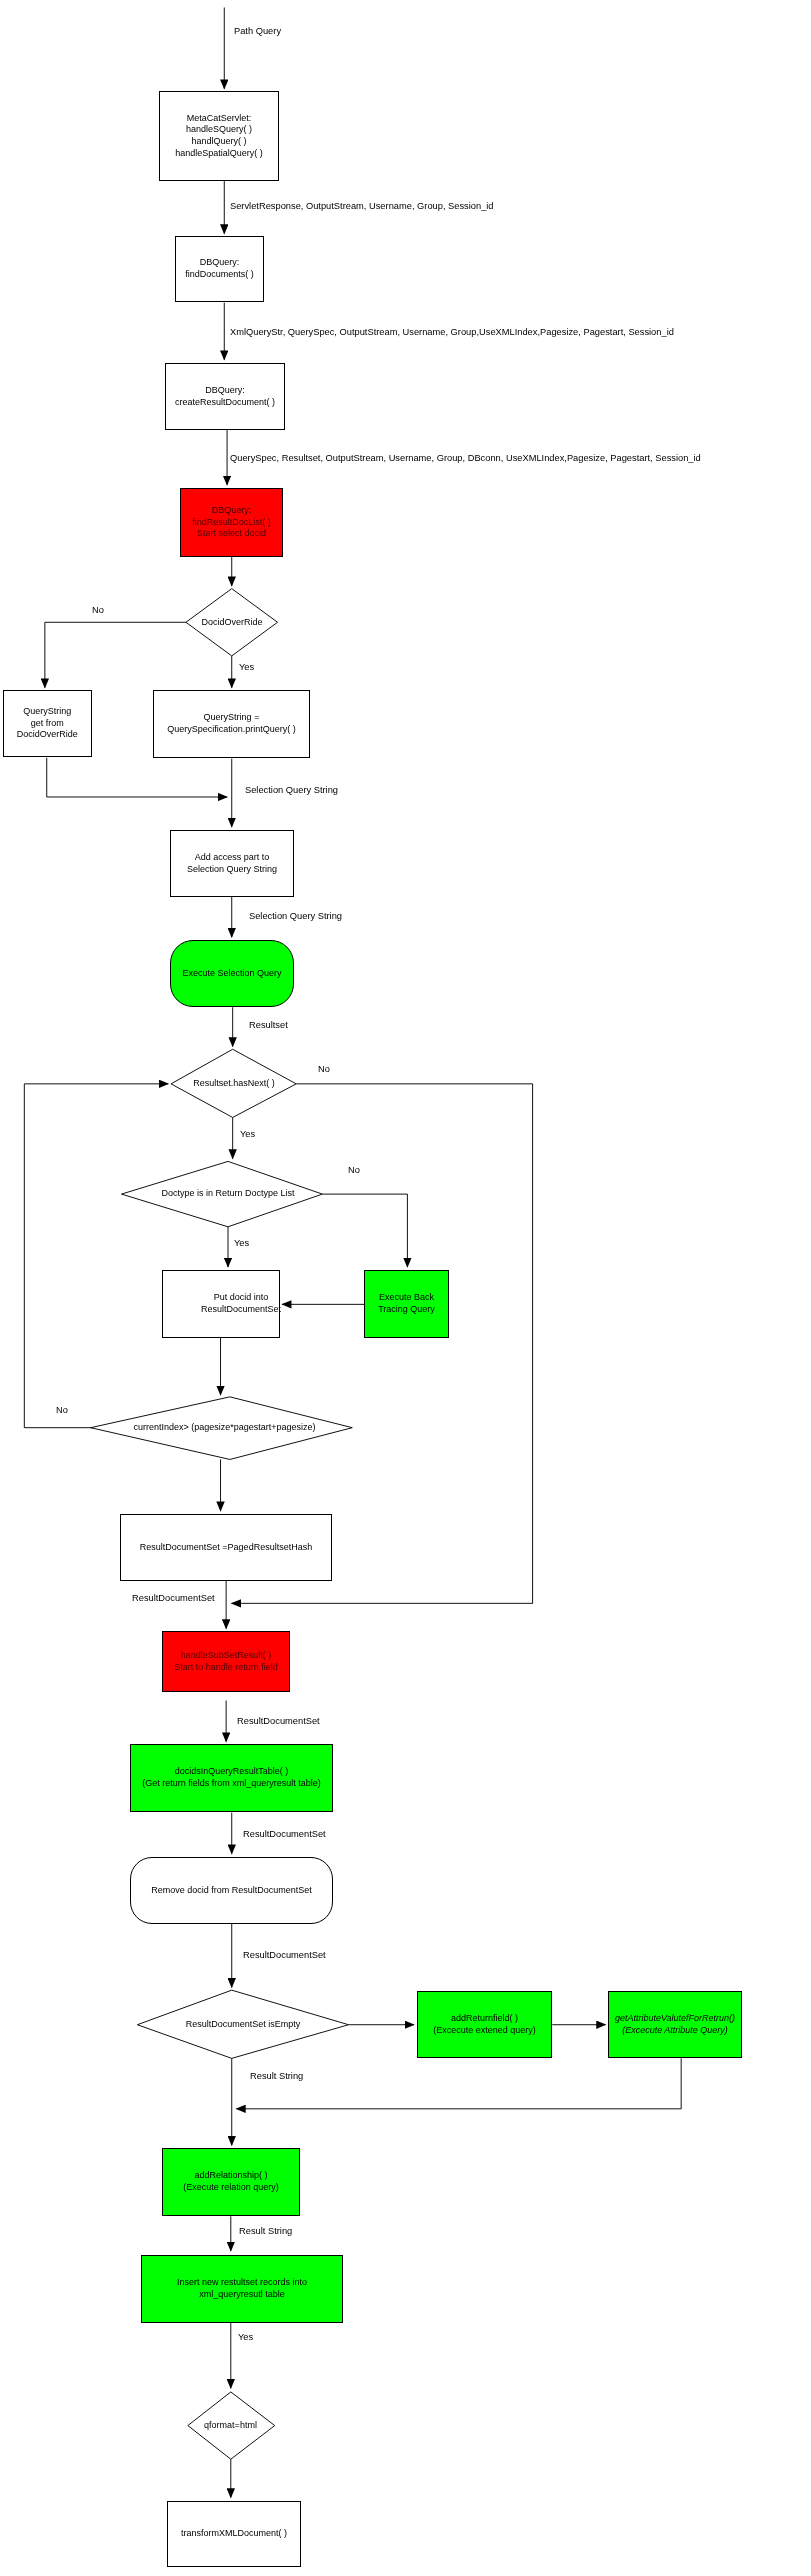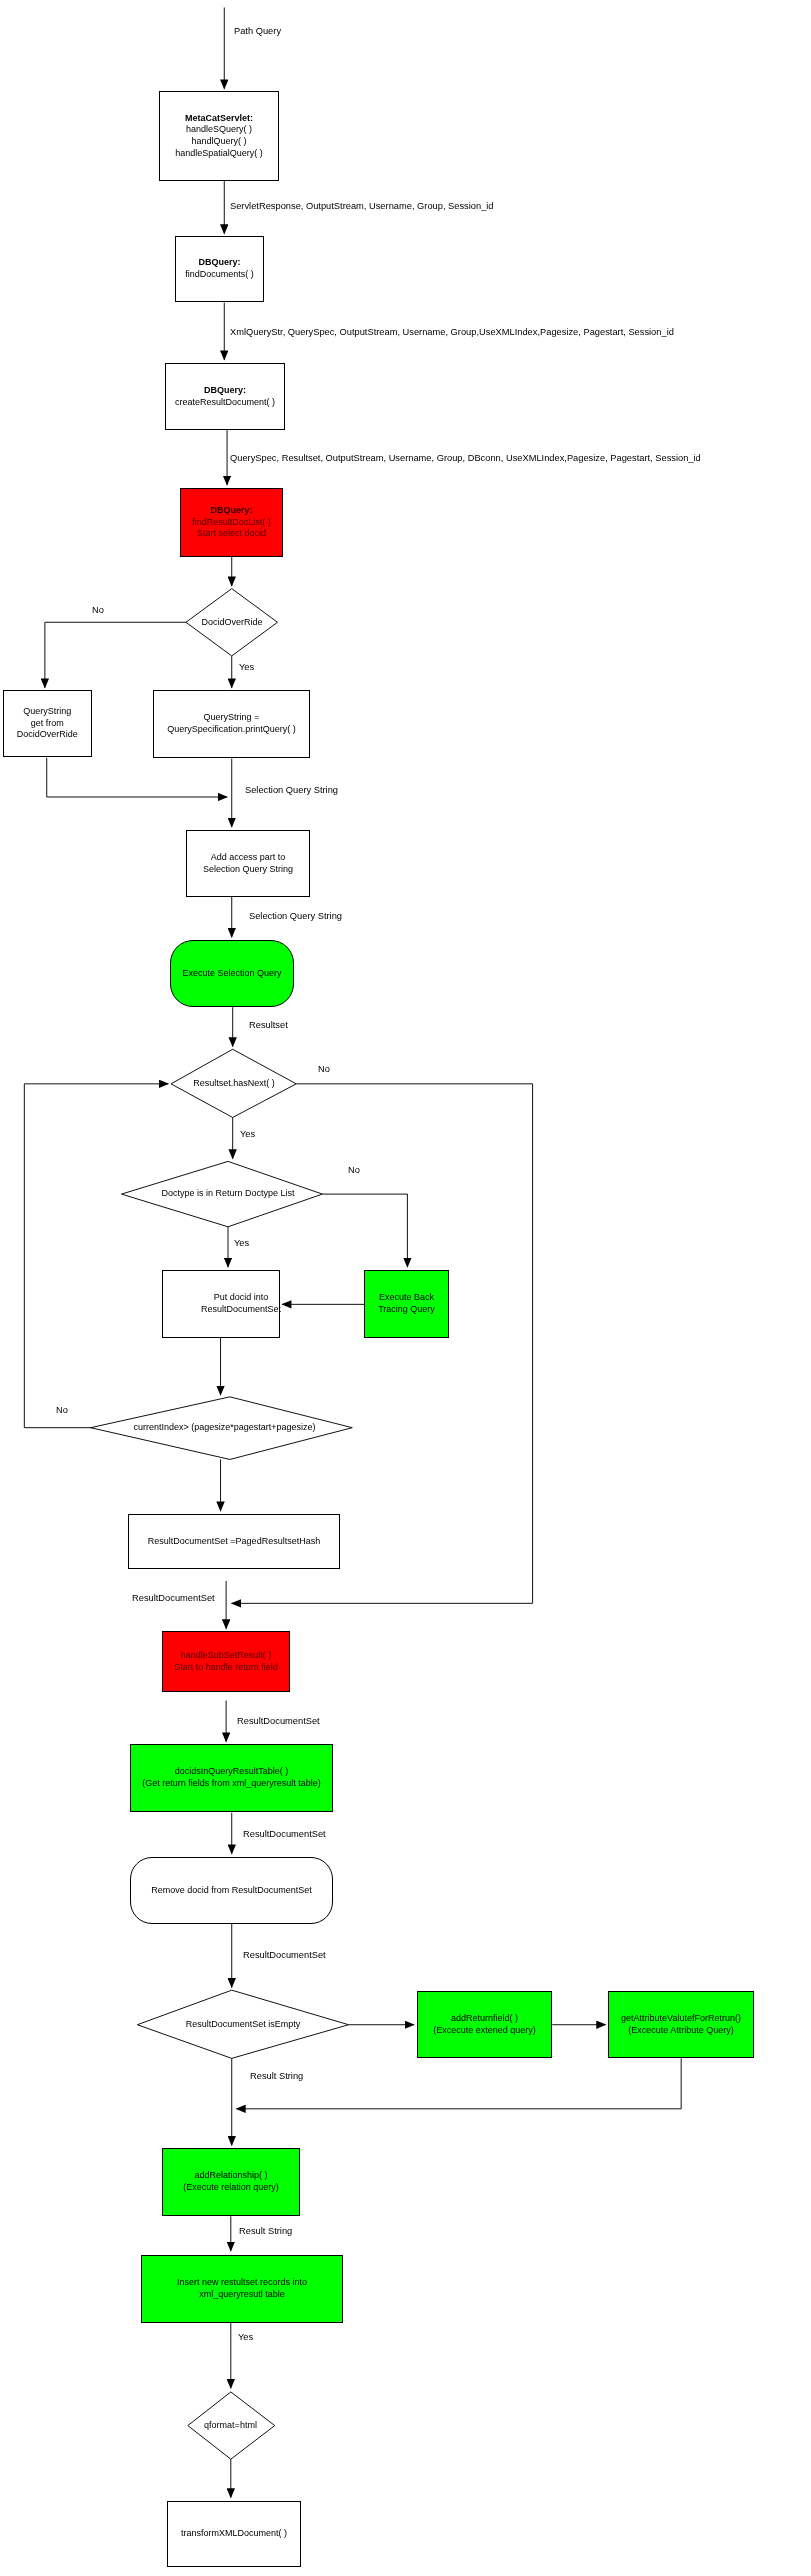--- a/index.html
+++ b/index.html
@@ -2,21 +2,21 @@
 <html style="font-size:15px"><head>
 <meta charset="utf-8">
 <style>
   html,body{margin:0;padding:0;background:#ffffff;}
   #canvas{position:relative;width:812px;height:2576px;background:#ffffff;
           font-family:"Liberation Sans",sans-serif;overflow:hidden;}
   #wires{position:absolute;left:0;top:0;width:812px;height:2576px;}
   .box{position:absolute;box-sizing:border-box;border:0.9px solid #000;background:#fff;
        display:flex;flex-direction:column;align-items:center;justify-content:center;
        text-align:center;font-size:9px;line-height:1.3;color:#000;}
-  .box .t{font-weight:bold;}
+  .box .t{font-weight:normal;}
   .red{background:#ff0000;border-width:1.9px;color:#4a0404;}
   .red .t{color:#300000;}
   .green{background:#00ff00;}
   .dlbl{position:absolute;text-align:center;font-size:9px;color:#000;line-height:1.1;}
   .lbl{position:absolute;white-space:nowrap;font-size:9.3px;color:#000;}
 </style>
 </head>
 <body>
 
 <div id="canvas">
@@ -166,40 +166,40 @@
     <span>QueryString</span>
     <span>get from</span>
     <span>DocidOverRide</span>
   </div>
 
   <div class="box" style="left:153px;top:690px;width:157px;height:68px;">
     <span>QueryString =</span>
     <span>QuerySpecification.printQuery( )</span>
   </div>
 
-  <div class="box" style="left:170px;top:830px;width:124px;height:67px;margin-left:16px;">
+  <div class="box" style="left:170px;top:830px;width:124px;height:67px;">
     <span>Add access part to</span>
     <span>Selection Query String</span>
   </div>
 
   <div class="box green" style="left:170px;top:940px;width:124px;height:67px;border-radius:23px;">
     <span>Execute Selection Query</span>
   </div>
 
   <div class="box" style="left:162px;top:1270px;width:118px;height:68px;padding-left:40px;">
     <span>Put docid into</span>
     <span>ResultDocumentSet</span>
   </div>
 
   <div class="box green" style="left:364px;top:1270px;width:85px;height:68px;">
     <span>Execute Back</span>
     <span>Tracing Query</span>
   </div>
 
-  <div class="box" style="left:120px;top:1514px;width:212px;height:55px;margin-left:8px;">
+  <div class="box" style="left:120px;top:1514px;width:212px;height:67px;">
     <span>ResultDocumentSet =PagedResultsetHash</span>
   </div>
 
   <div class="box red" style="left:162px;top:1631px;width:128px;height:61px;">
     <span>handleSubSetResult( )</span>
     <span>Start to handle return field</span>
   </div>
 
   <div class="box green" style="left:130px;top:1744px;width:203px;height:68px;">
     <span>docidsInQueryResultTable( )</span>
@@ -208,21 +208,21 @@
 
   <div class="box" style="left:130px;top:1857px;width:203px;height:67px;border-radius:22px;">
     <span>Remove docid from ResultDocumentSet</span>
   </div>
 
   <div class="box green" style="left:417px;top:1991px;width:135px;height:67px;align-items:center;">
     <span>addReturnfield( )</span>
     <span>(Excecute extened query)</span>
   </div>
 
-  <div class="box green" style="left:608px;top:1991px;width:146px;height:67px;">
+  <div class="box green" style="left:608px;top:1991px;width:134px;height:67px;font-style:italic;">
     <span>getAttributeValutefForRetrun()</span>
     <span>(Excecute Attribute Query)</span>
   </div>
 
   <div class="box green" style="left:162px;top:2148px;width:138px;height:68px;">
     <span>addRelationship( )</span>
     <span>(Execute relation query)</span>
   </div>
 
   <div class="box green" style="left:141px;top:2255px;width:202px;height:68px;">

